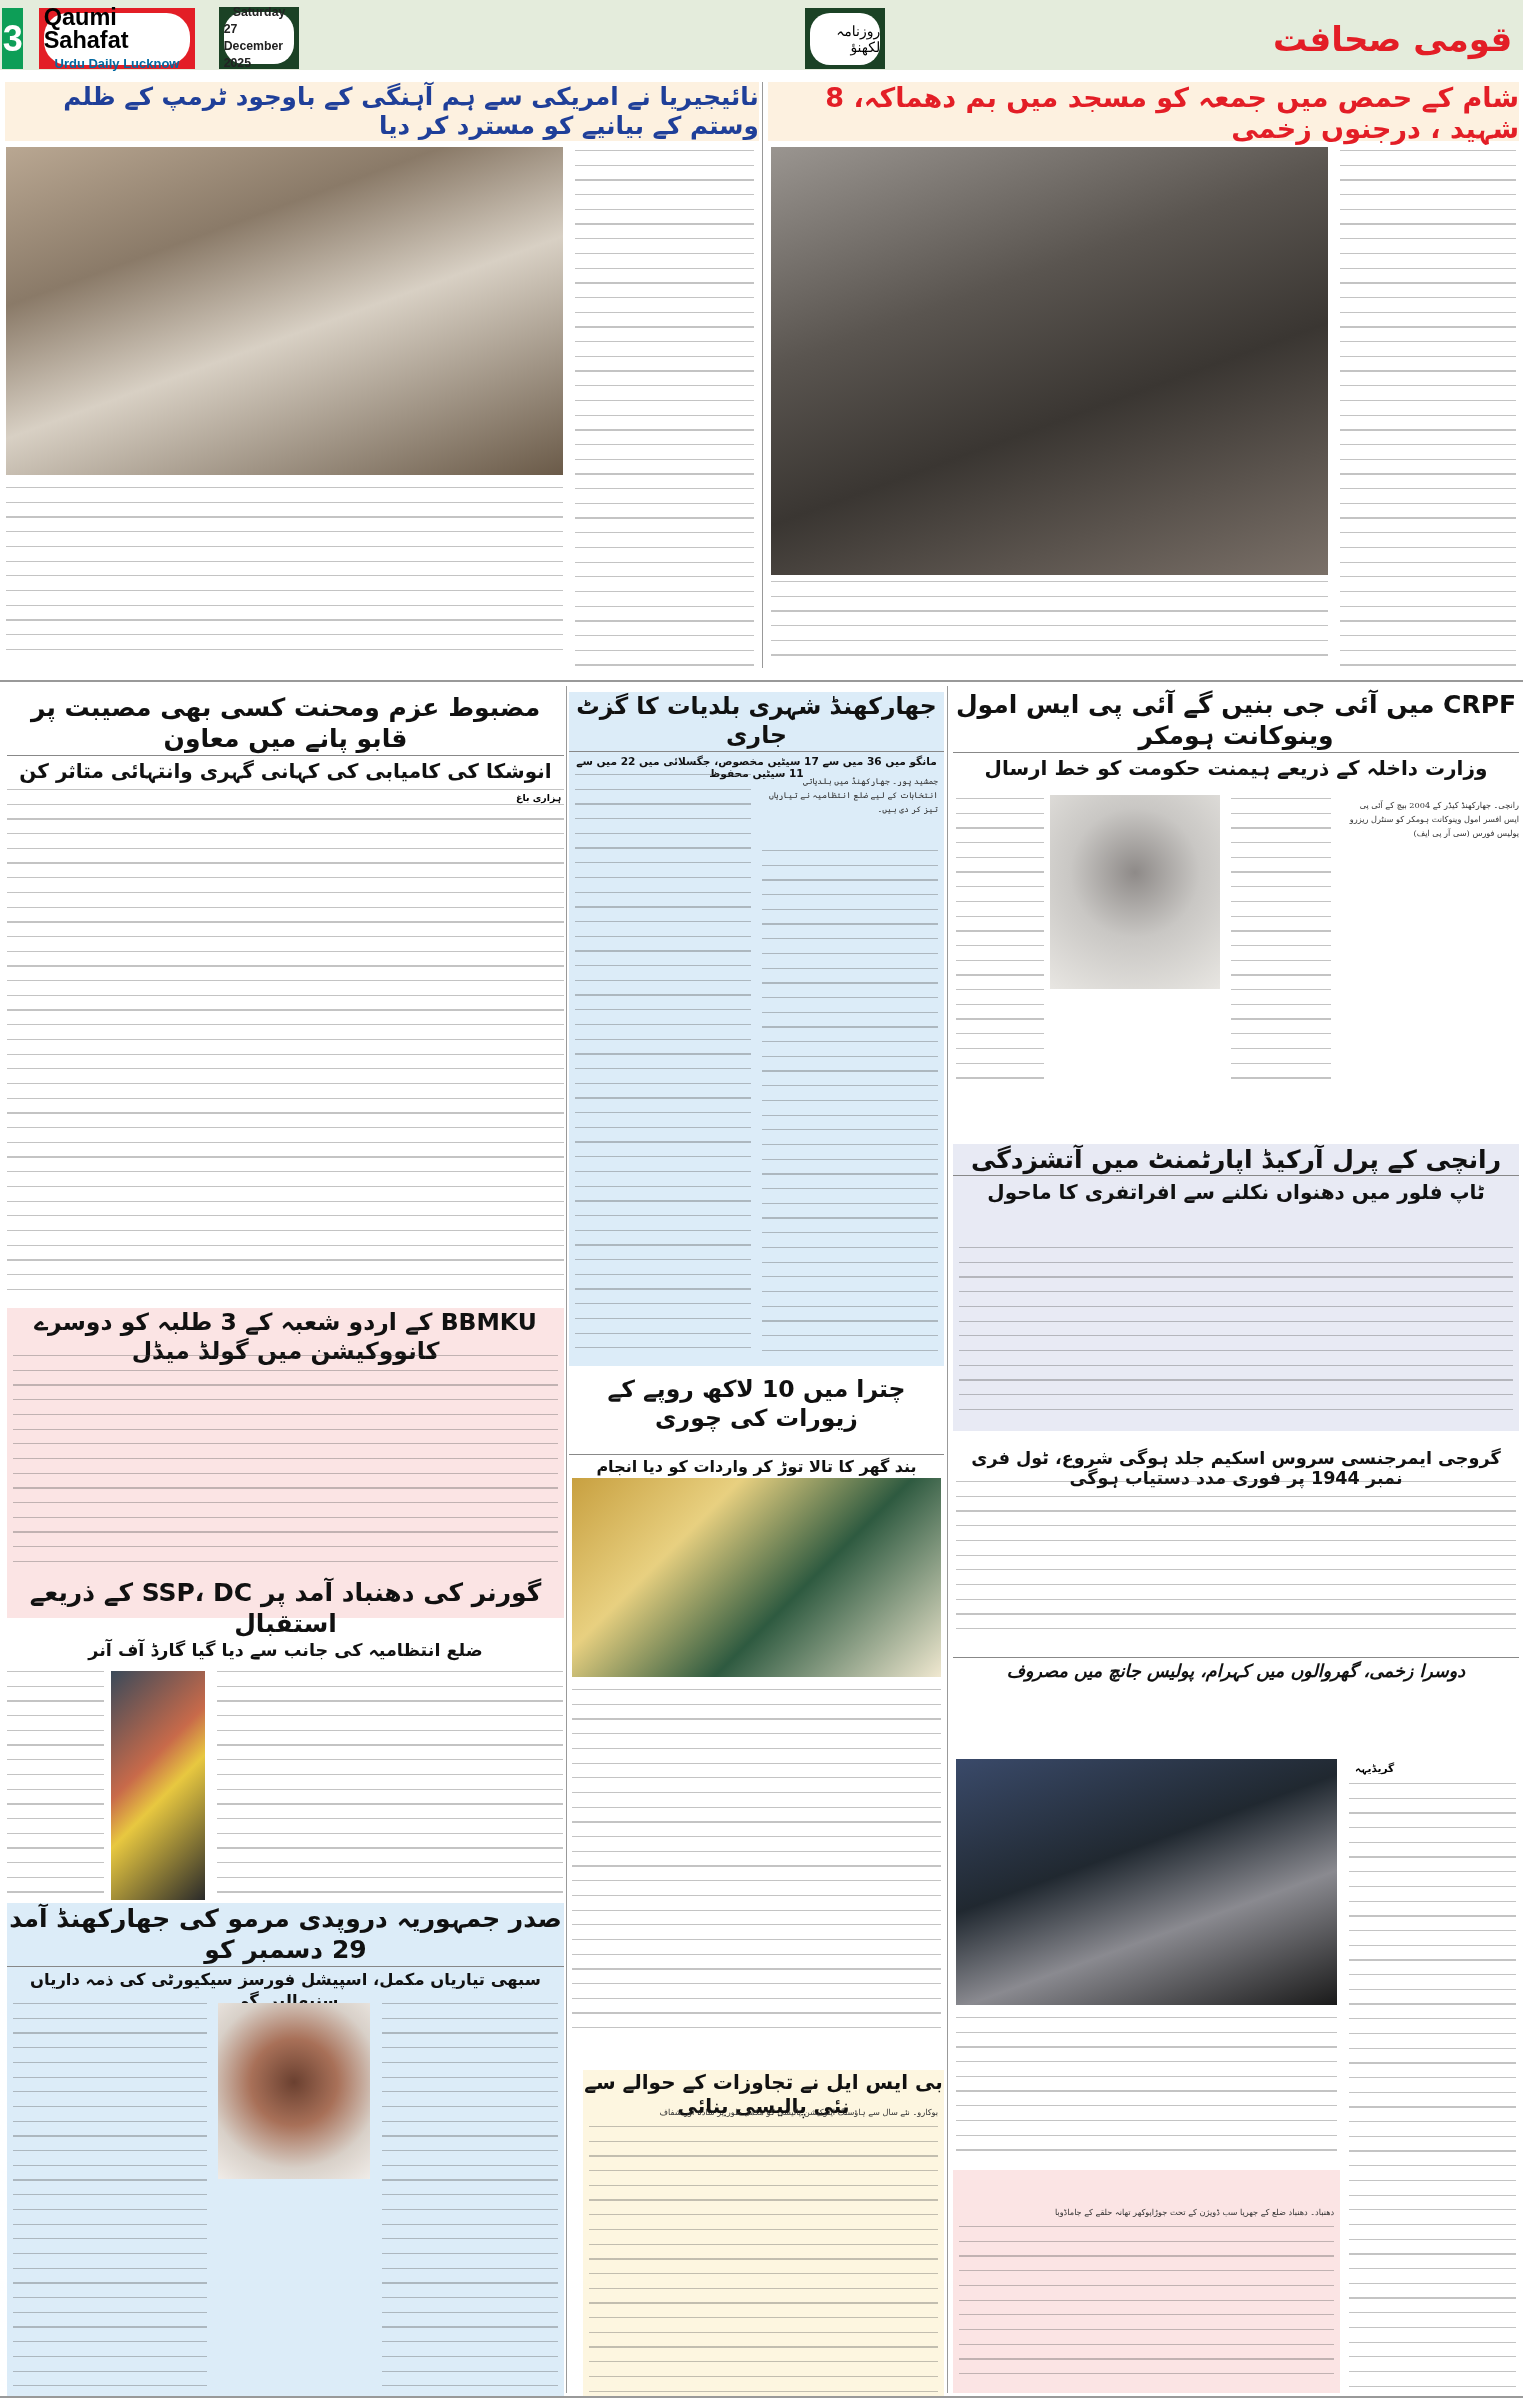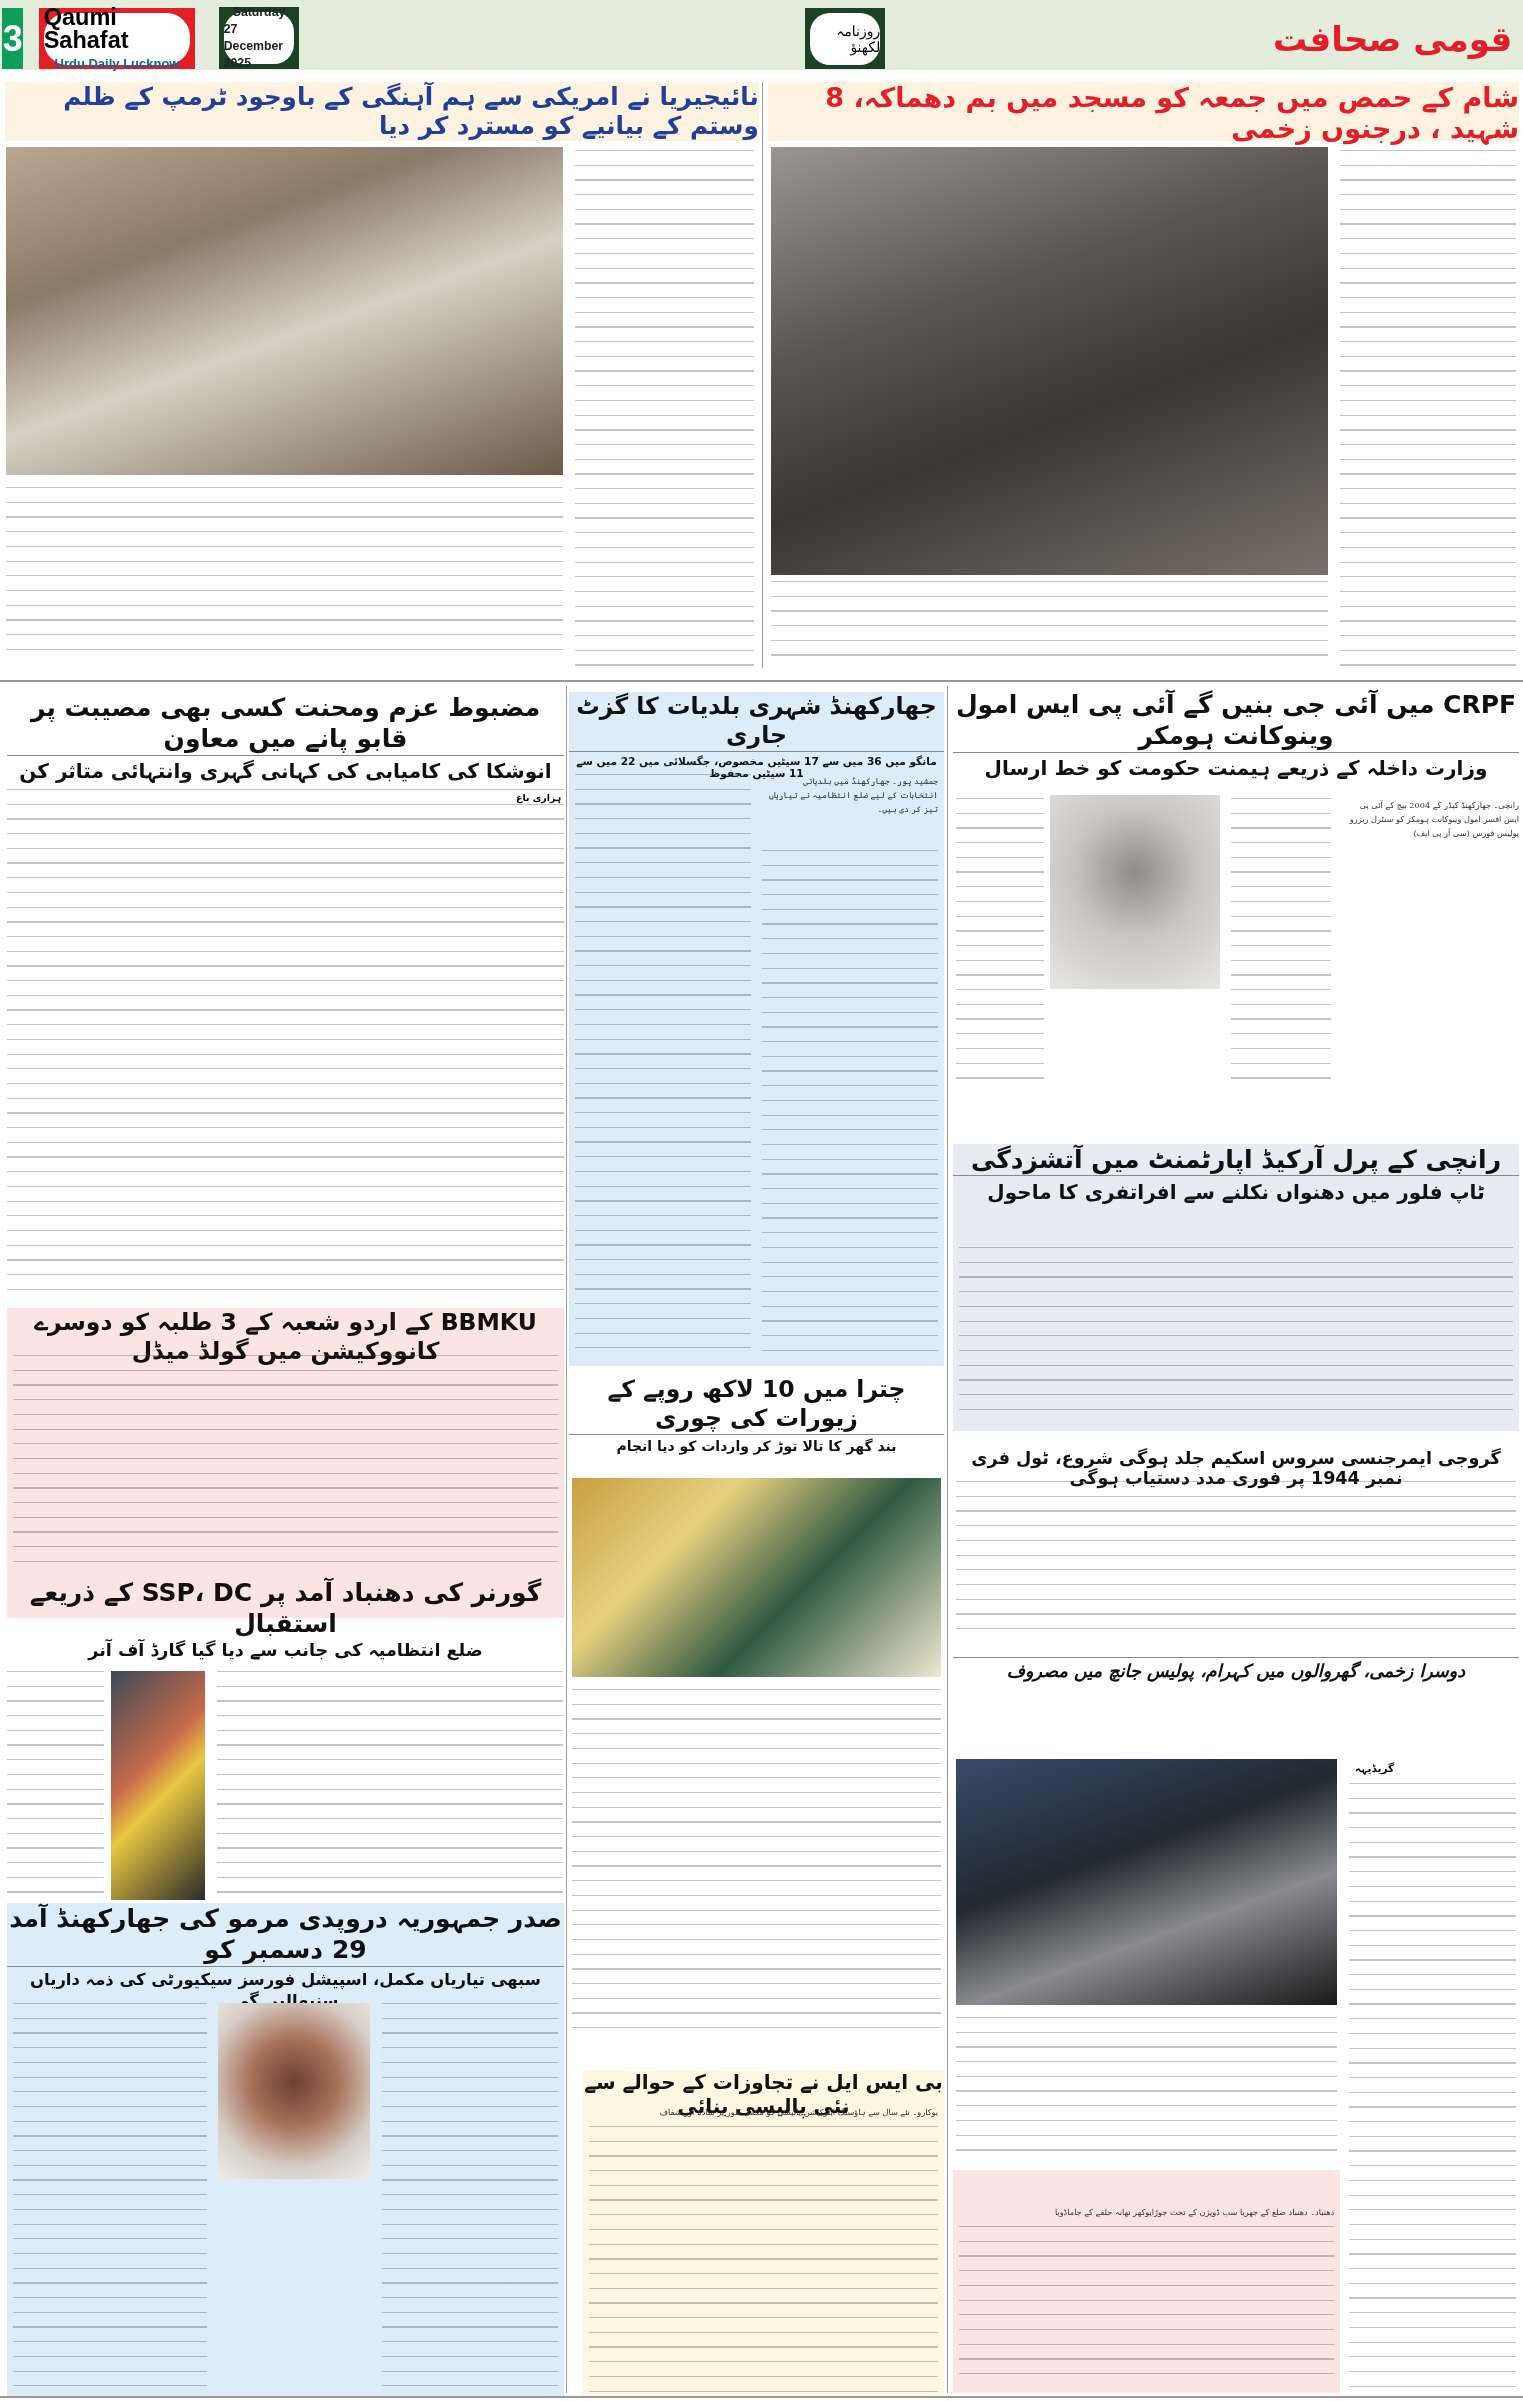--- a/index.html
+++ b/index.html
@@ -117,21 +117,21 @@
 </div>
 <div class="abs textlines" style="left:956px; top:1481px; width:560px; height:158px;"></div>
 
 <div class="section bg-pink" style="left:7px; top:1308px; width:557px; height:310px;">
   <div class="sec-head h-big" style="font-size:23.5px;">BBMKU کے اردو شعبہ کے 3 طلبہ کو دوسرے کانووکیشن میں گولڈ میڈل</div>
   <div class="abs textlines" style="left:5.9px; top:47px; width:545px; height:217px;"></div>
 </div>
 
 <div class="section" style="left:569px; top:1375px; width:375px;">
   <div class="sec-head h-big" style="font-size:23.5px;">چترا میں 10 لاکھ روپے کے زیورات کی چوری</div>
-  <div class="sec-head h-sub" style="font-size:14px;">بند گھر کا تالا توڑ کر واردات کو دیا انجام</div>
+  <div class="sec-head h-sub" style="font-size:16px;margin-top:20px;">بند گھر کا تالا توڑ کر واردات کو دیا انجام</div>
 </div>
 <div class="abs photo-jewel" style="left:572px; top:1478px; width:369px; height:199px;"></div>
 <div class="abs textlines" style="left:572px; top:1689px; width:369px; height:352px;"></div>
 
 <div class="section" style="left:7px; top:1577px; width:557px;">
   <div class="sec-head h-big">گورنر کی دھنباد آمد پر SSP، DC کے ذریعے استقبال</div>
   <div class="sec-head" style="font-size:17.6px;">ضلع انتظامیہ کی جانب سے دیا گیا گارڈ آف آنر</div>
 </div>
 <div class="abs photo-gov" style="left:111px; top:1671px; width:94px; height:229px;"></div>
 <div class="abs textlines" style="left:217px; top:1671px; width:346px; height:229px;"></div>

